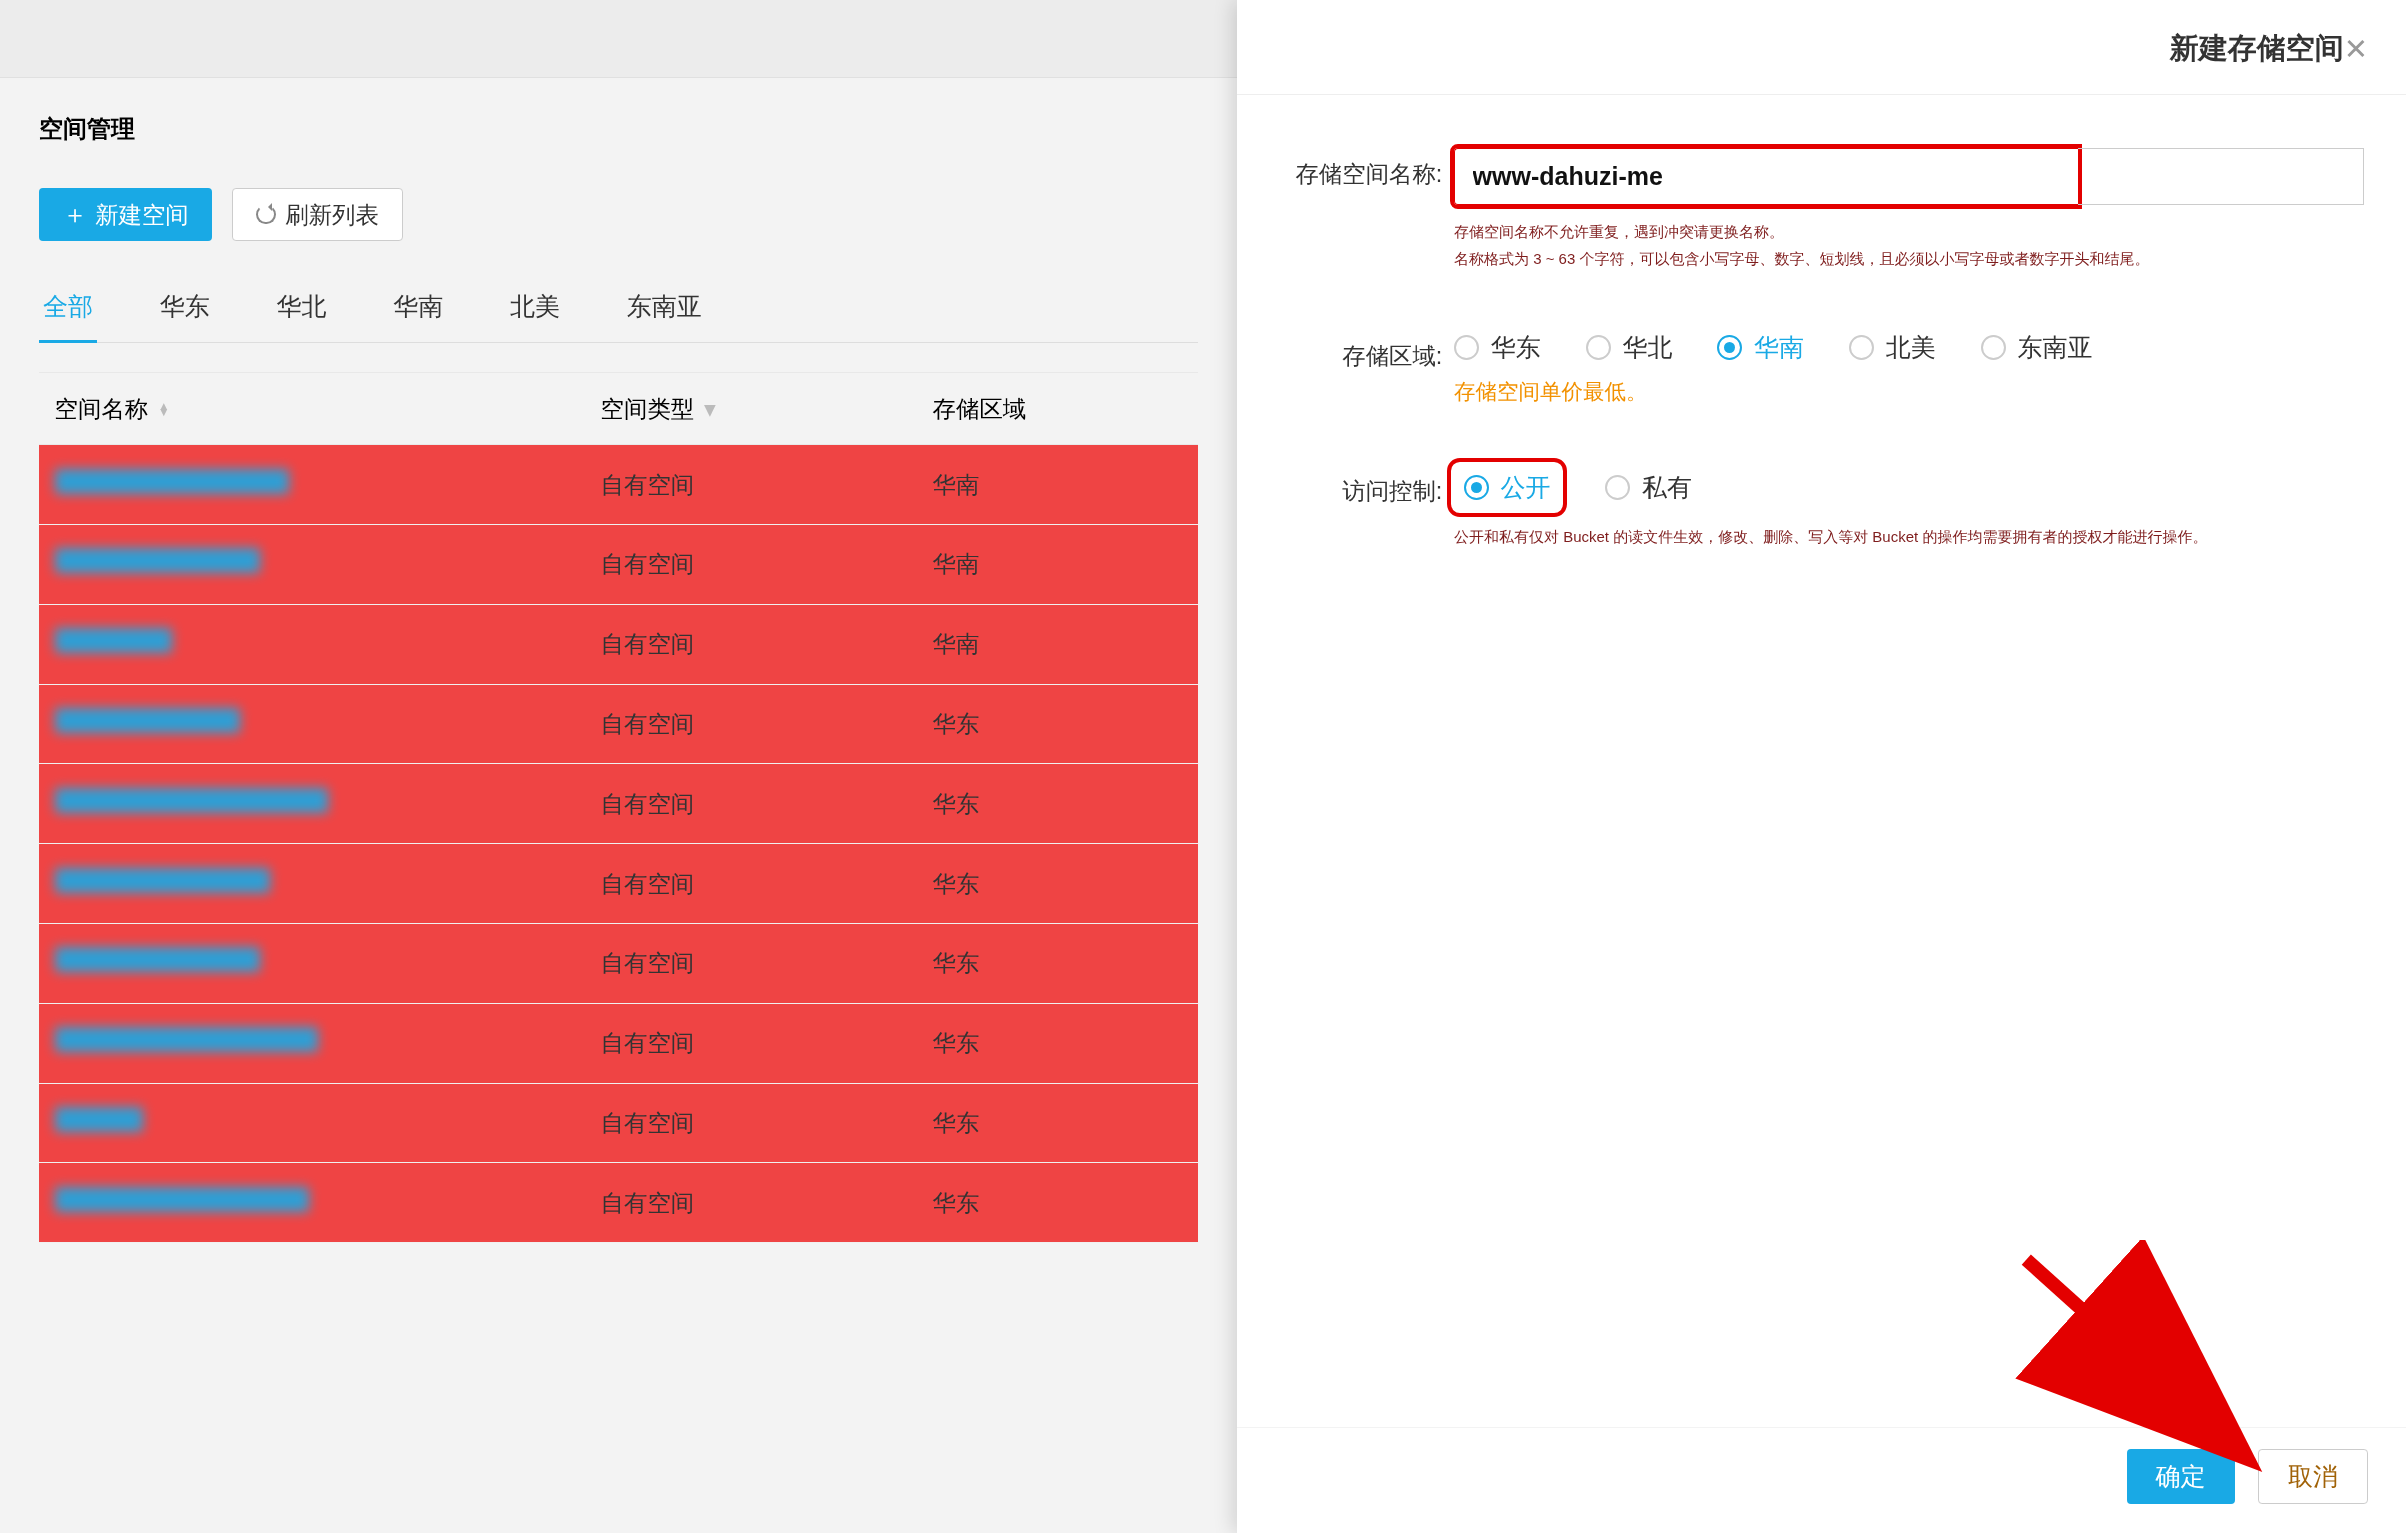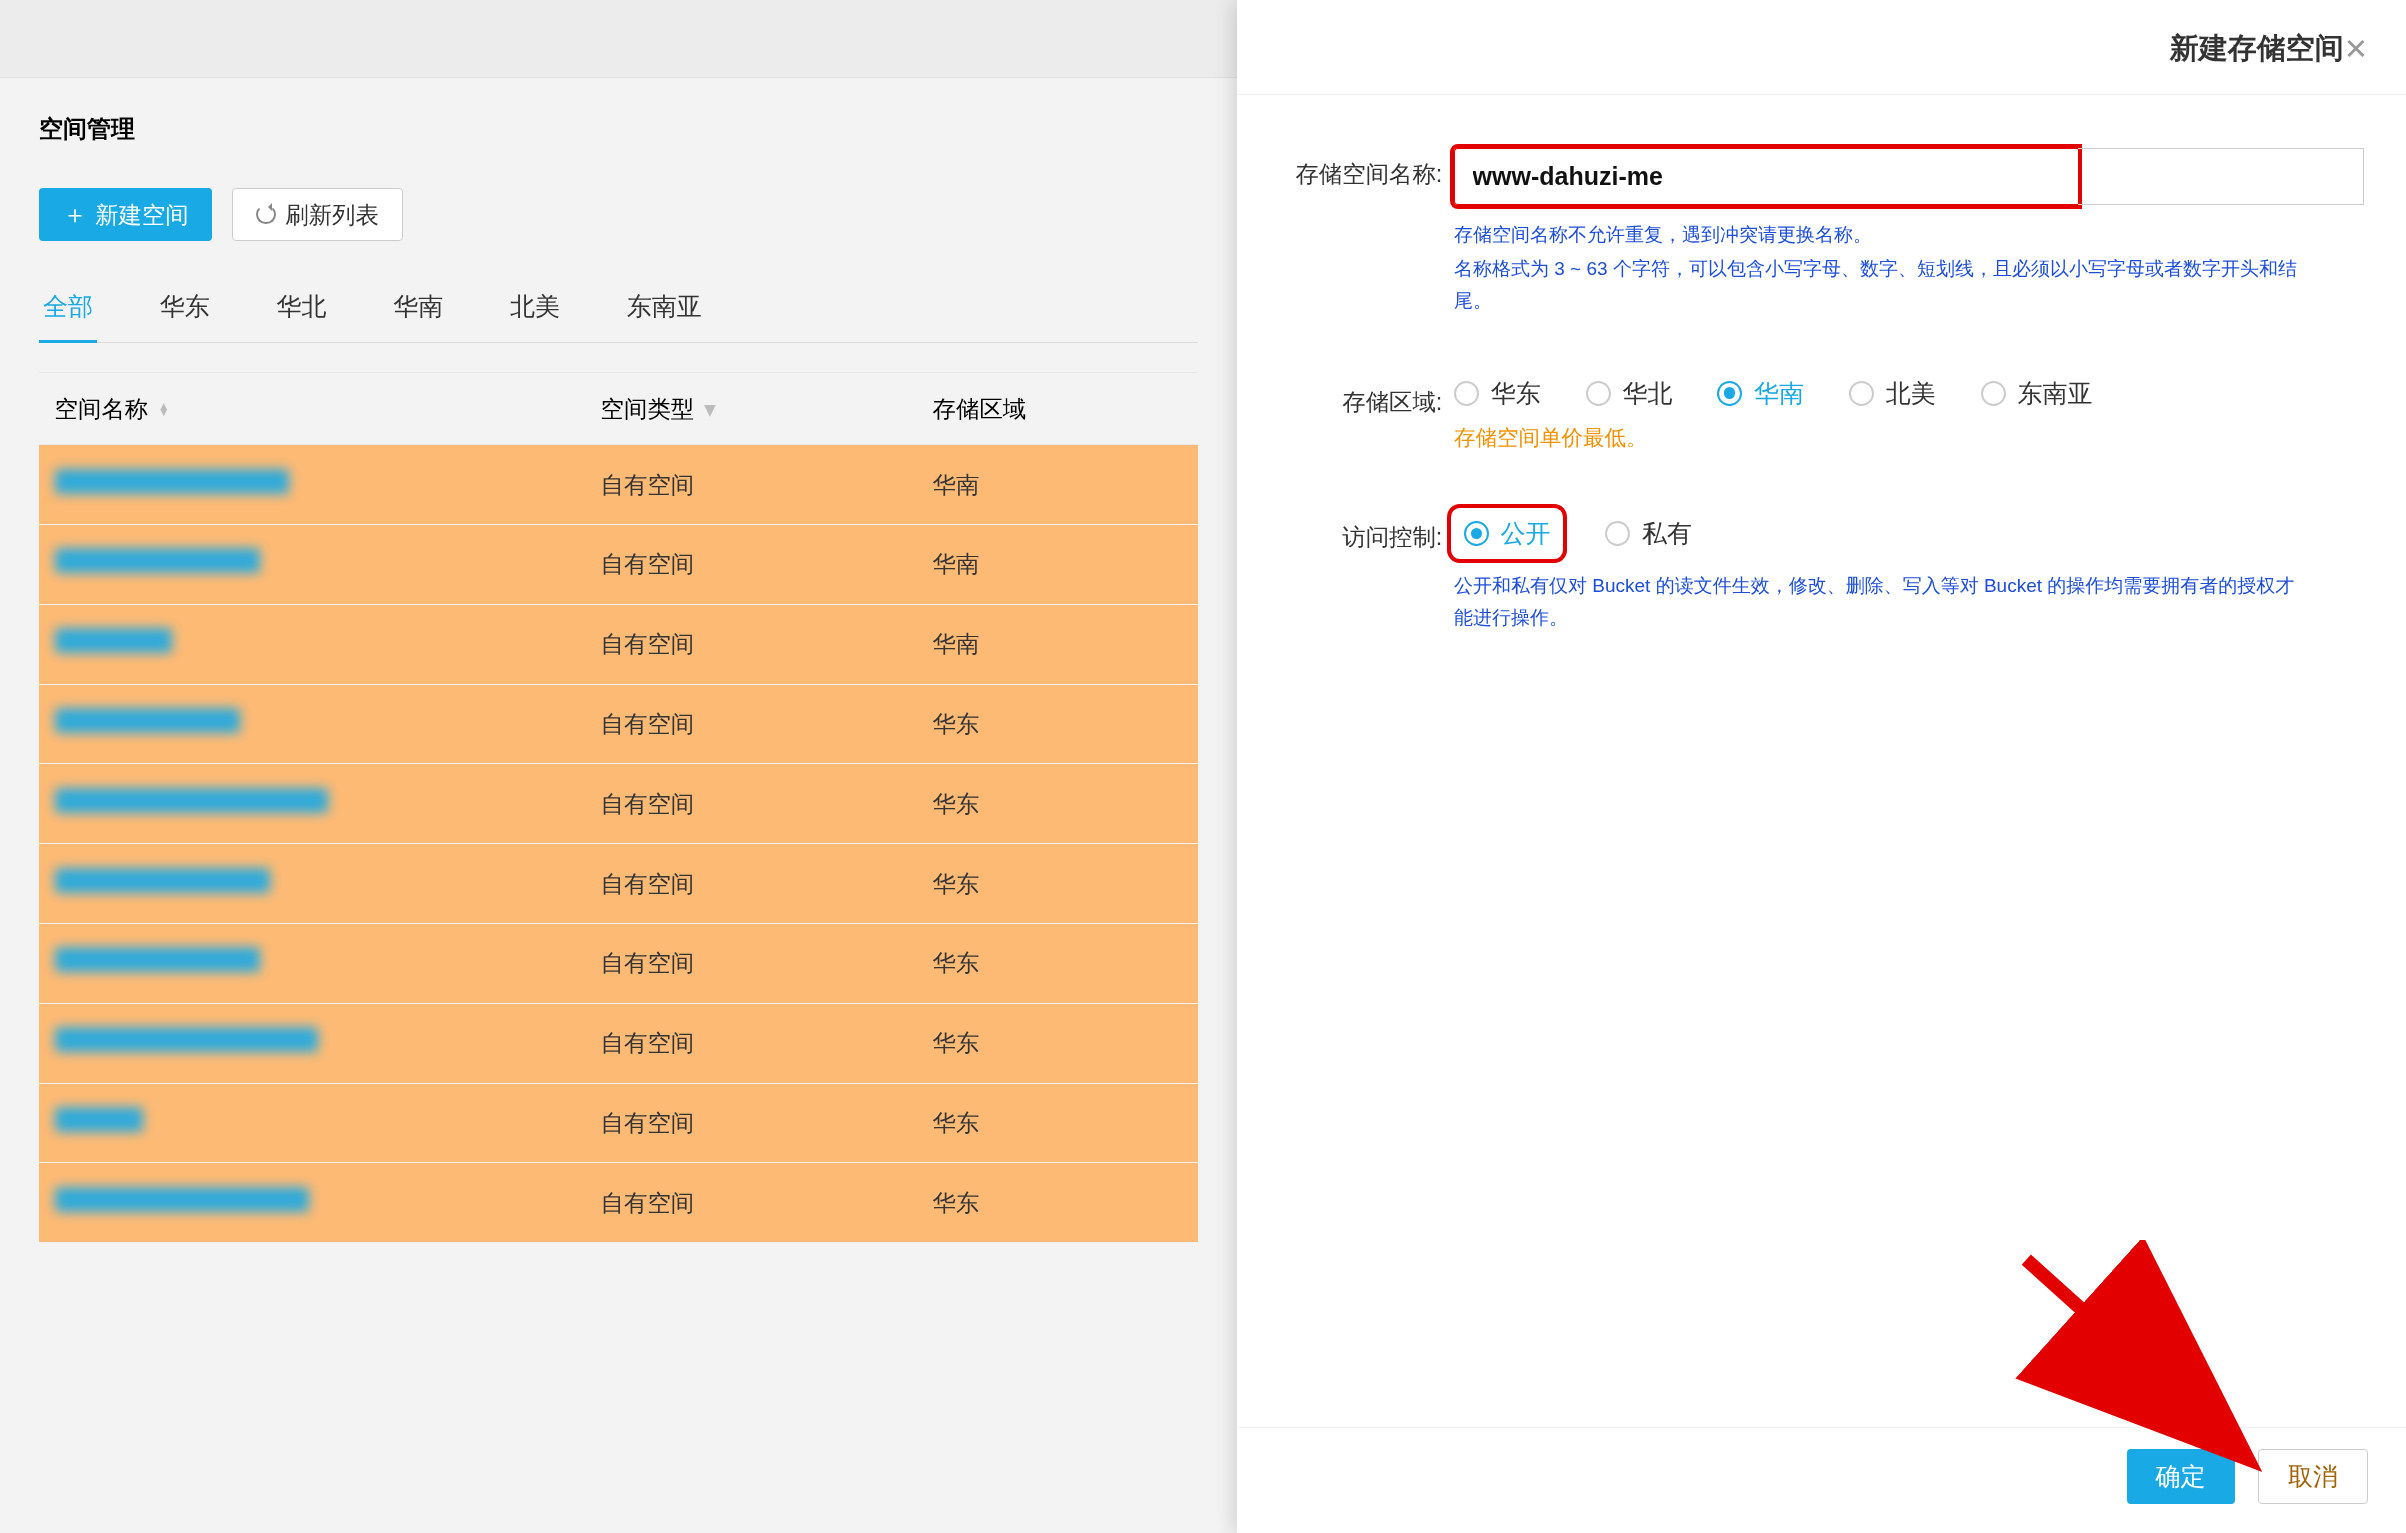--- a/index.html
+++ b/index.html
@@ -56,21 +56,21 @@
       margin-bottom:-1px;
     }
     .tab.active { color:#19a9e5; border-bottom-color:#19a9e5; }
     .table { width:100%; margin-top:29px; }
     .thead { display:flex; background:#f3f3f3; border-top:1px solid #e8e8e8; border-bottom:1px solid #e8e8e8; padding: 19.5px 15.6px; color:#000; font-size:23.4px; }
     .th-name { flex: 0 0 546px; display:flex; align-items:center; gap:9.8px;}
     .th-type { flex: 0 0 332px; display:flex; align-items:center; gap:9.8px;}
     .th-region{ flex: 1; }
     .sort-icn { display:inline-flex; flex-direction:column; line-height:5.9px; color:#bbb; font-size:11.7px;}
     .filter-icn{ color:#bbb; }
-    .tbody { background:#fdba74; }
+    .tbody { background:#ef4444; }
     .trow { display:flex; padding:23.4px 15.6px; border-bottom:1px solid #f0f0f0; font-size:23.4px; color:#333;}
     .td-name { flex:0 0 546px; }
     .td-type { flex:0 0 332px; }
     .td-region{ flex:1; }
     .blur-box { display:inline-block; height:25px; background:#19a9e5; filter: blur(5.9px); opacity:0.9; border-radius:2px;}
     .drawer {
       position:absolute; right:0; top:0; bottom:0; width:1170px; background:#fff;
       box-shadow:-3.9px 0 19.5px rgba(0,0,0,0.15);
       display:flex; flex-direction:column;
     }
@@ -80,21 +80,21 @@
     .drawer-body { flex:1; padding: 53px 43px 19.5px; overflow:auto;}
     .form-row { display:flex; margin-bottom: 59px; }
     .form-label { flex:0 0 174px; text-align:right; color:#333; font-size:23.4px; padding-top:9.8px; padding-right:11.7px;}
     .form-ctrl { flex:1; }
     .input {
       width: 100%; height:57px; padding:0 17.6px; font-size:25px; color:#111;
       border:1px solid #ccc; border-radius:3.9px;
     }
     .hl-red { outline:4.9px solid #e30000; outline-offset:0; border-color:#e30000 !important; }
     .hl-red-narrow { outline:4.9px solid #e30000; outline-offset:3.9px; border-radius:5.9px; display:inline-flex; }
-    .help { font-size:19px; color:#1d4ed8; line-height:1.7; margin-top:13.7px; max-width:858px;}
+    .help { font-size:15px; color:#7f1d1d; line-height:1.7; margin-top:13.7px; max-width:858px;}
     .orange { color:#f29100; font-size:21.5px; margin-top:13.7px; display:block;}
     .radios { display:flex; gap:45px; align-items:center; }
     .radio { display:inline-flex; align-items:center; gap:11.7px; font-size:25px; cursor:pointer; color:#333;}
     .radio .circle { width:25px; height:25px; border-radius:50%; border:2px solid #ccc; display:inline-block; position:relative;}
     .radio.selected { color:#19a9e5; }
     .radio.selected .circle { border-color:#19a9e5; }
     .radio.selected .circle::after{ content:""; position:absolute; inset:4.9px; background:#19a9e5; border-radius:50%;}
     .drawer-foot { padding: 21.5px 39px 29px; display:flex; justify-content:flex-end; gap:23.4px; border-top:1px solid #f3f3f3;}
     .fbtn { height:55px; padding:0 29px; font-size:25px; border-radius:3.9px; cursor:pointer;}
     .fbtn-primary { background:#19a9e5; color:#fff; border:none;}

